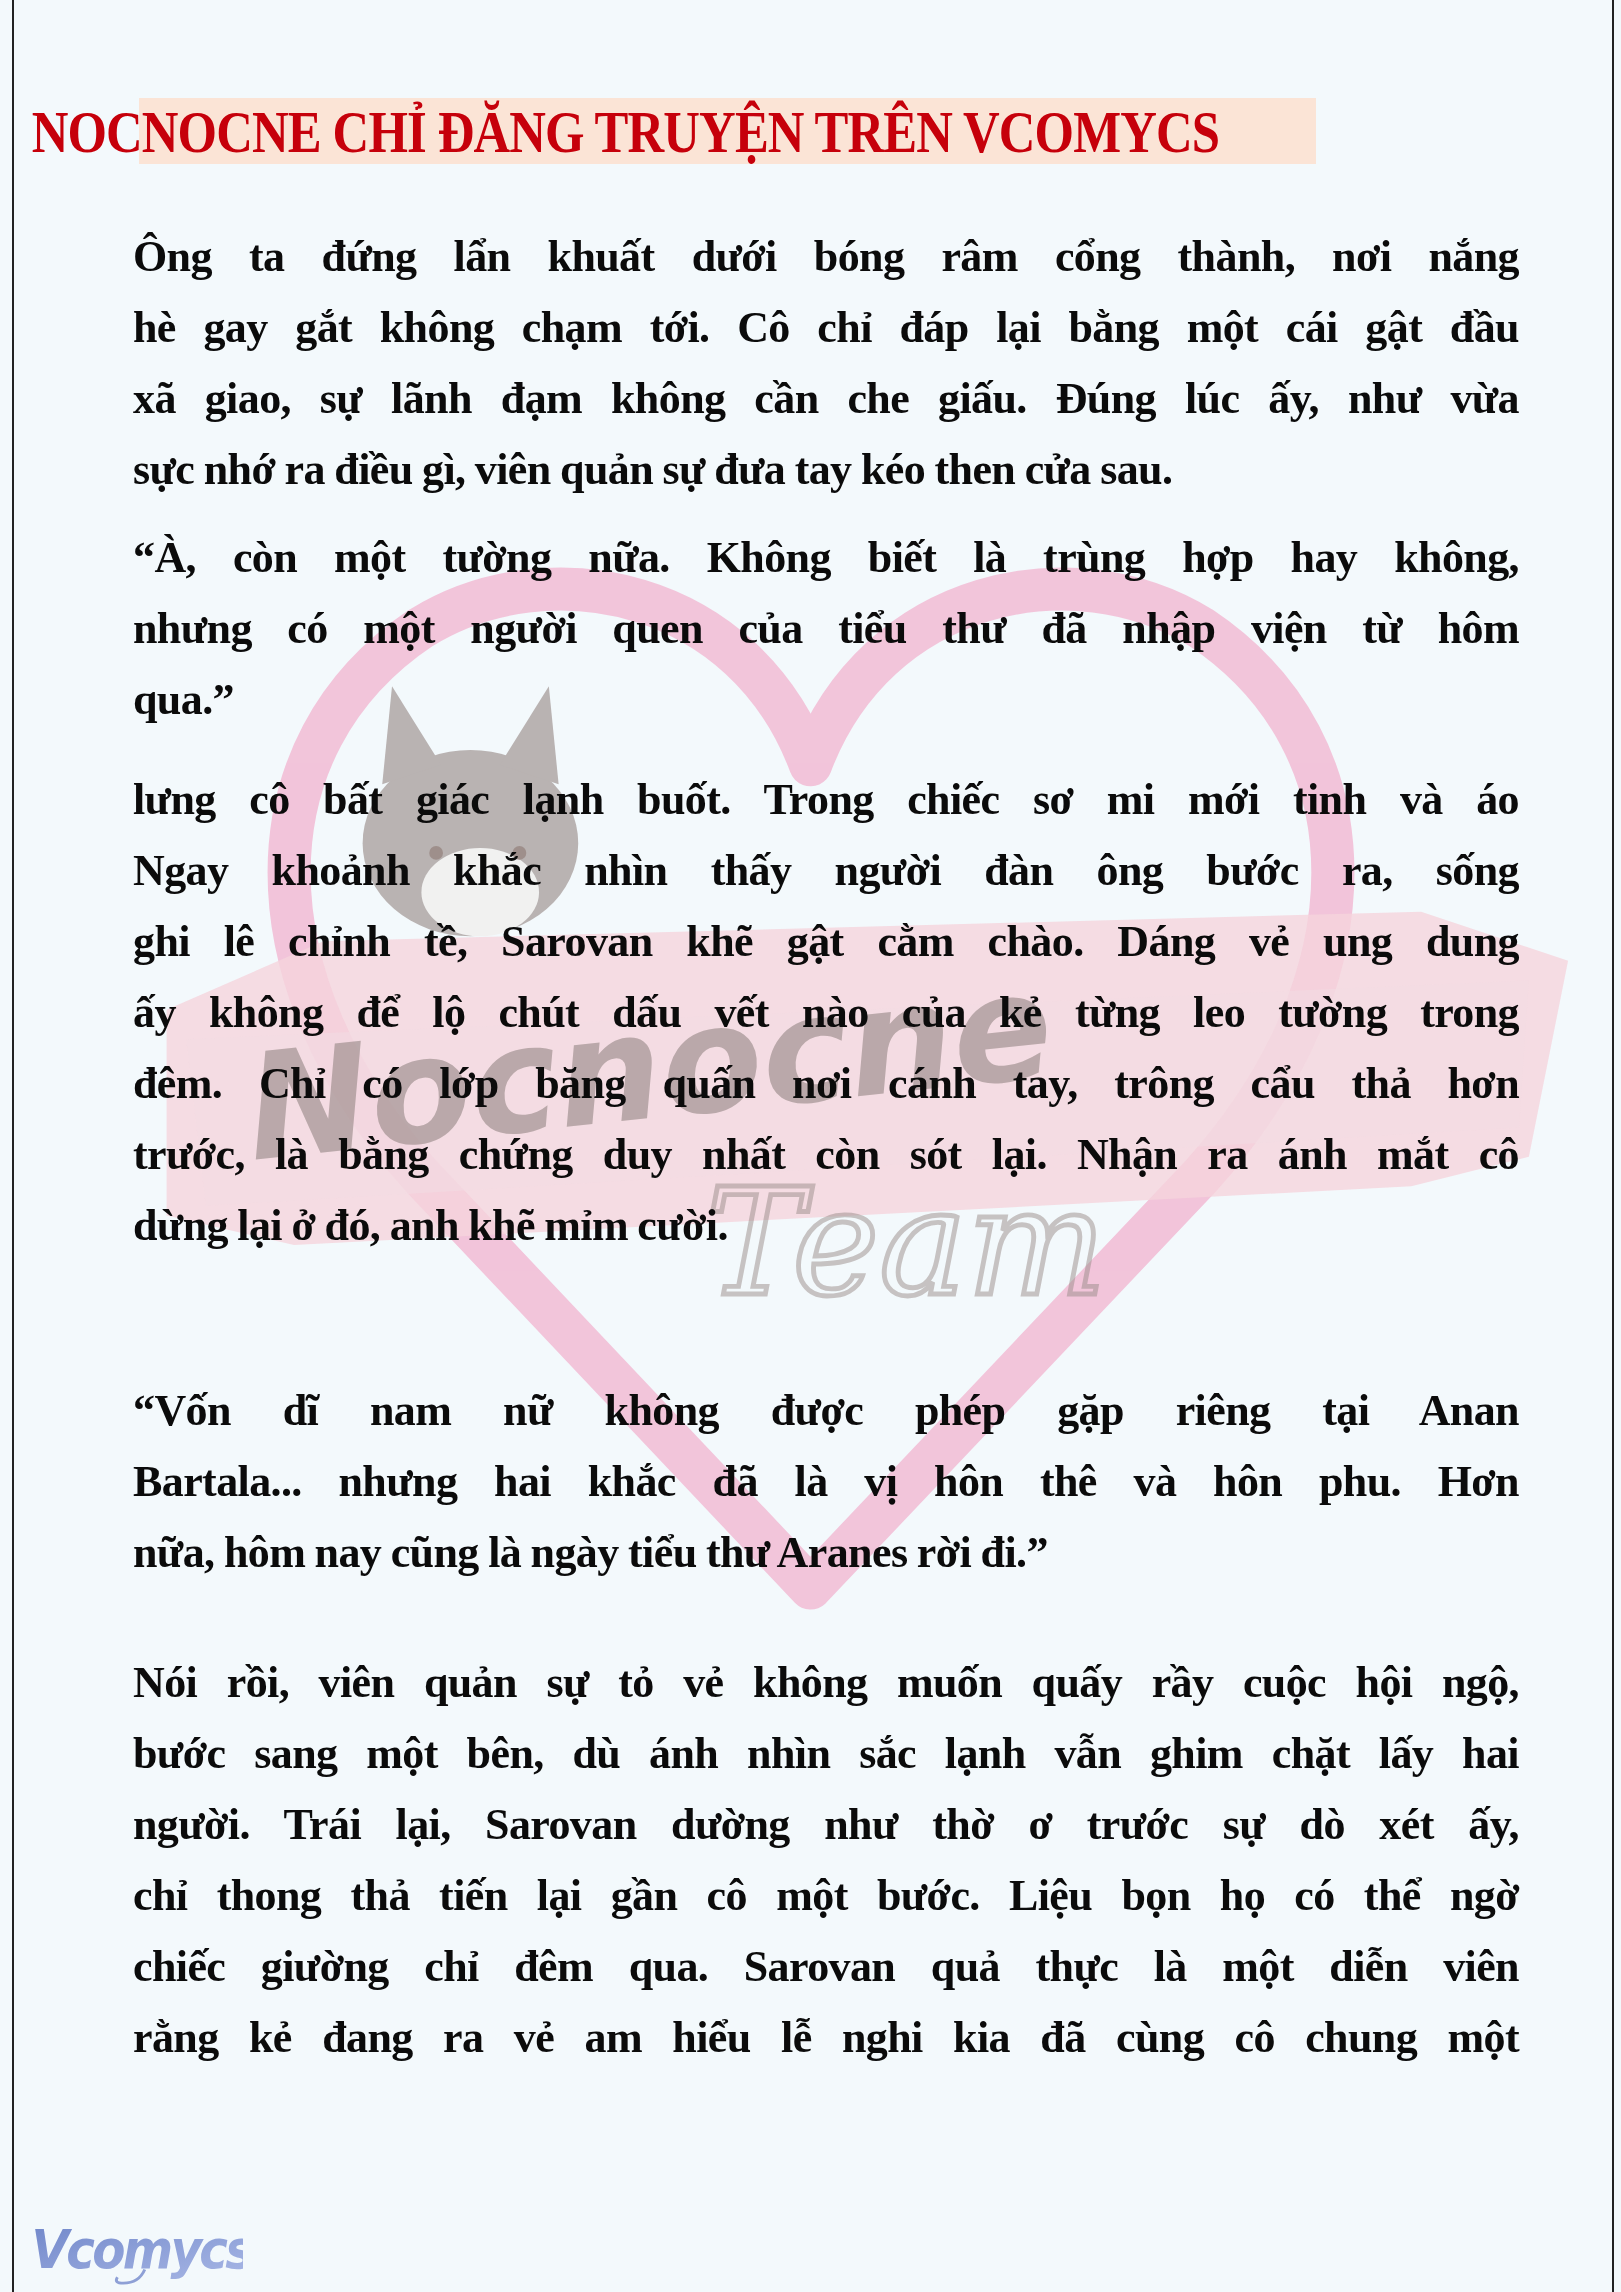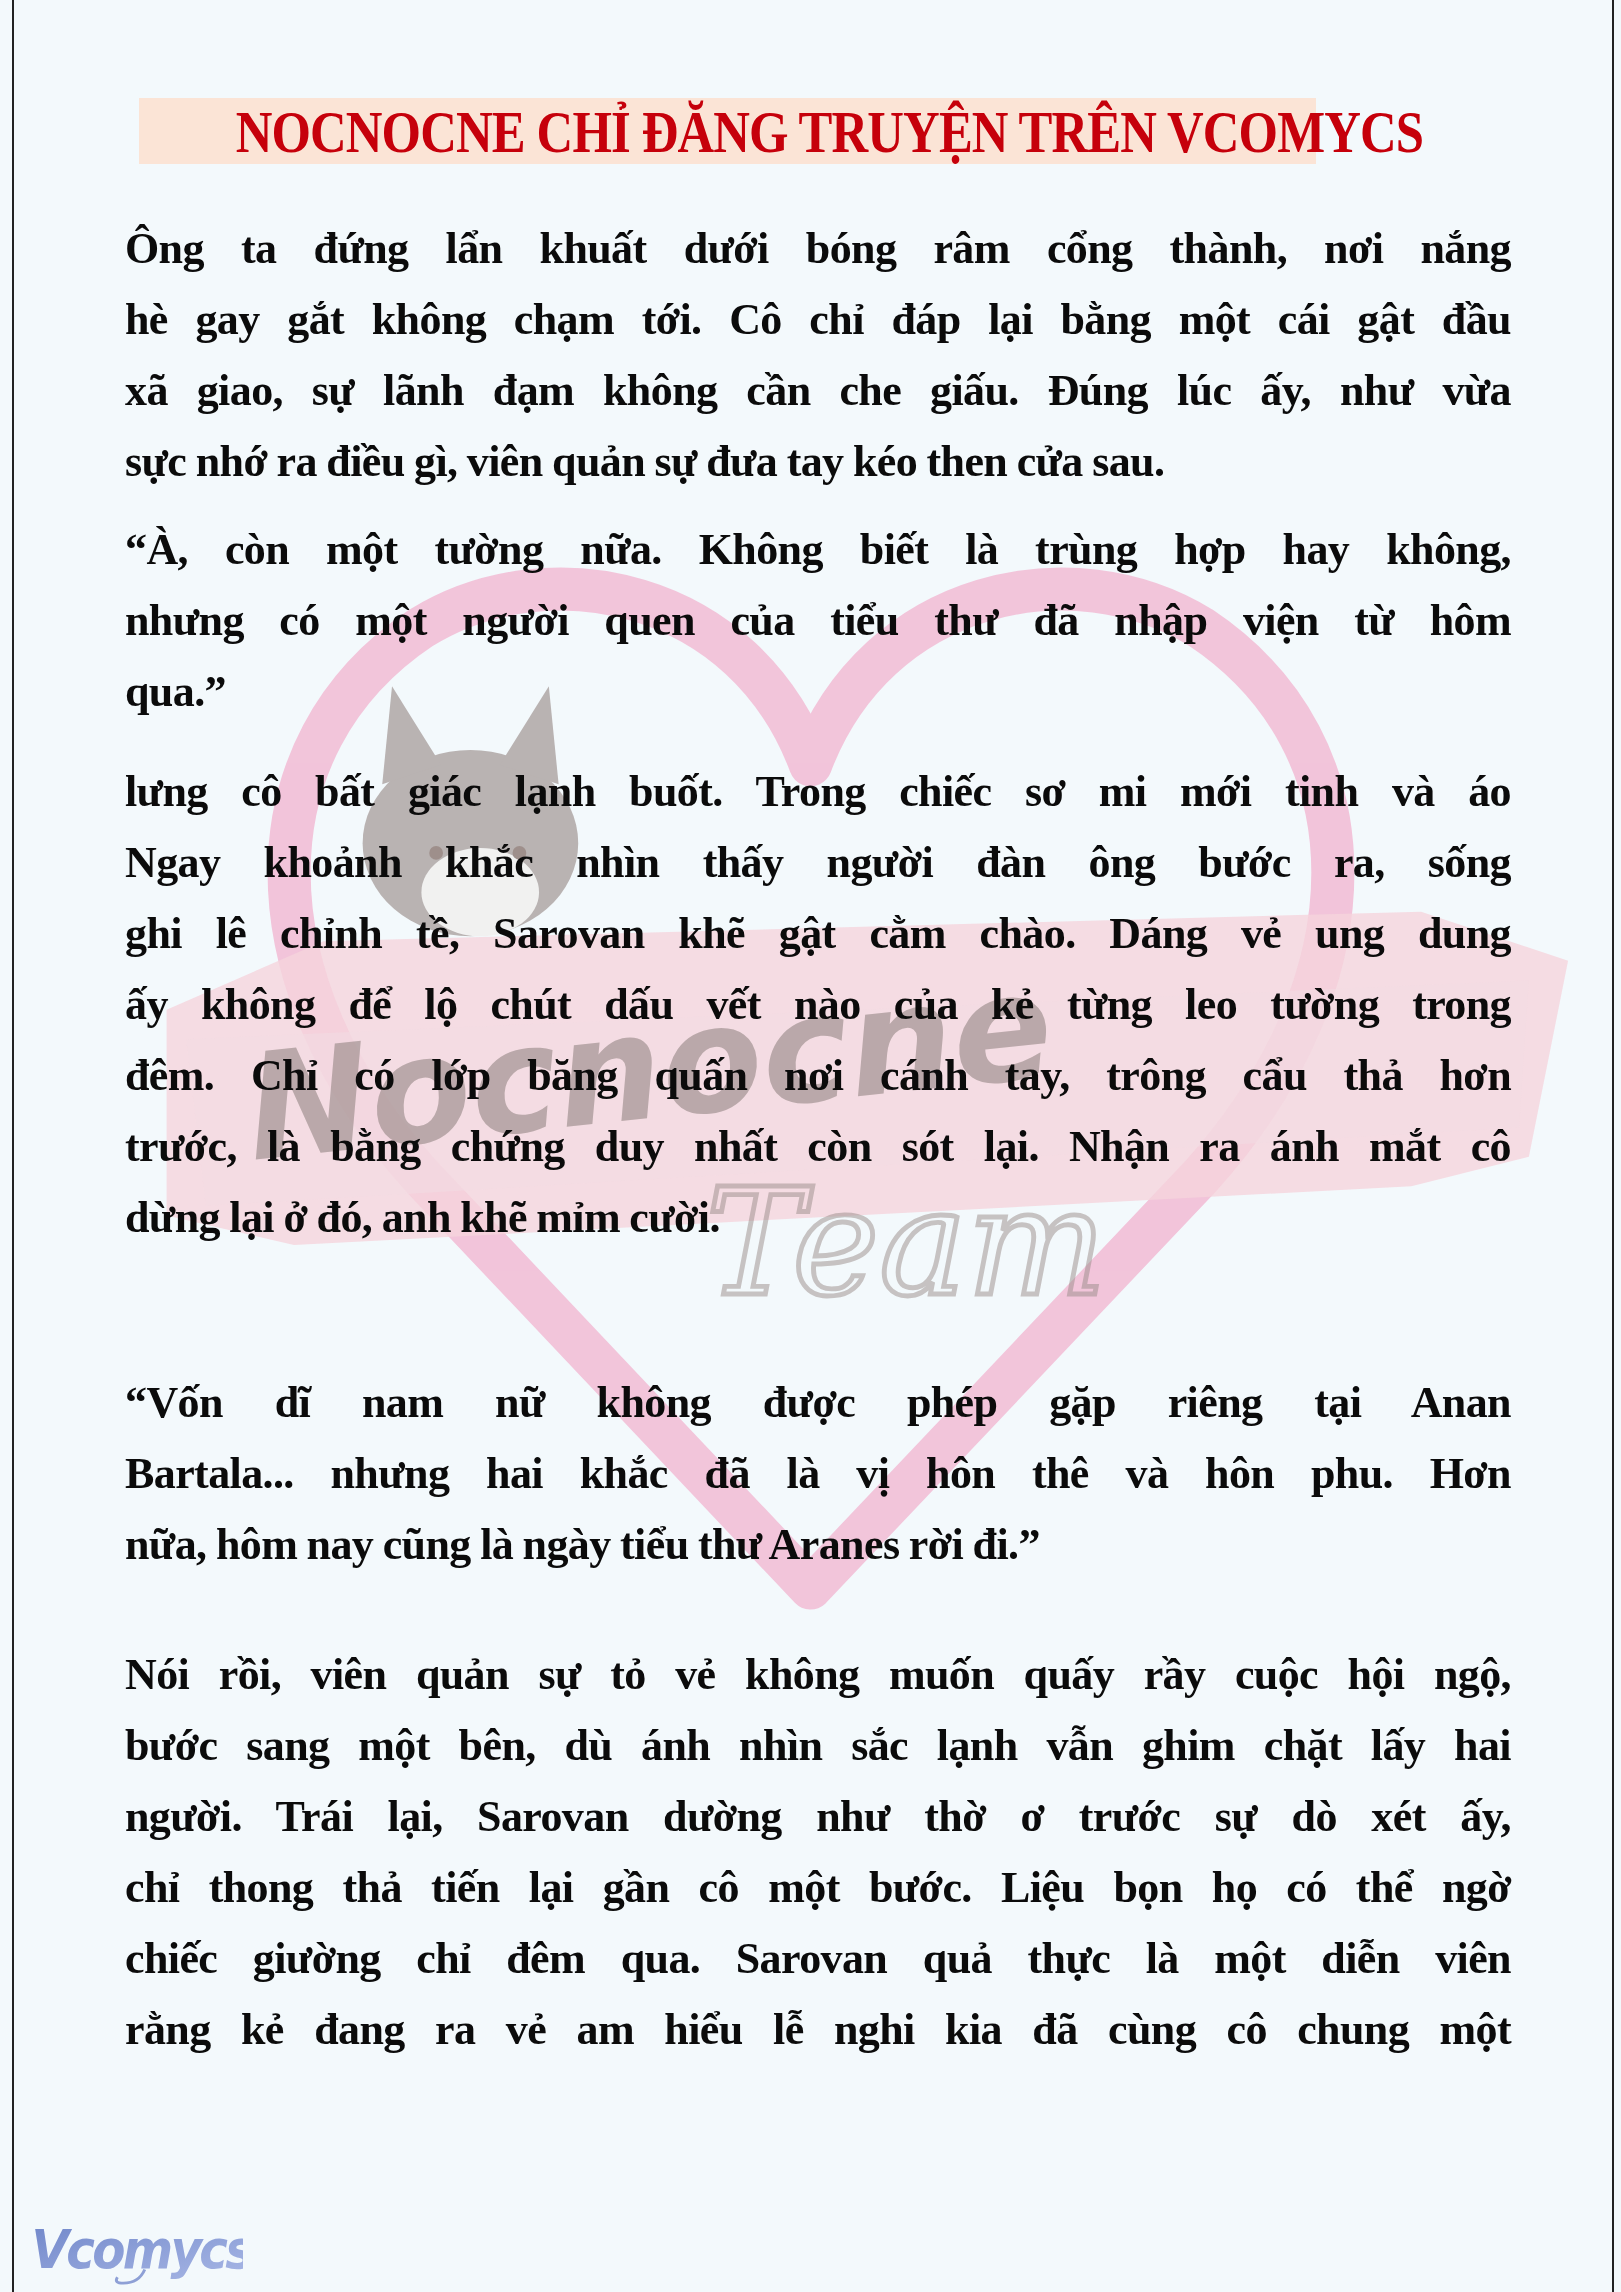--- a/index.html
+++ b/index.html
@@ -35,39 +35,39 @@
   
   .title-bar {
     position: absolute;
     left: 139px;
     top: 98px;
     width: 1177px;
     height: 66px;
     background: #fbe4d6;
     display: flex;
     align-items: center;
-    justify-content: flex-start;
+    justify-content: flex-end;
   }
   .title-text {
     color: #c6000b;
     font-family: "Liberation Serif", "DejaVu Serif", serif;
     font-weight: bold;
     font-size: 59px;
     letter-spacing: -1px;
     transform: scaleX(0.86);
     white-space: nowrap;
     line-height: 1;
     margin-top: 3.9px;
   }
   
   .para {
     position: absolute;
     left: 121px;
     width: 1386px;
-    margin: 4px;
+    margin: 12px;
     font-size: 44px;
     line-height: 71px;
     font-weight: bold;
     color: #0b0b0b;
     text-align: justify;
     text-align-last: left;
     letter-spacing: -0.6px;
     word-spacing: -1px;
   }
   .para .line {

